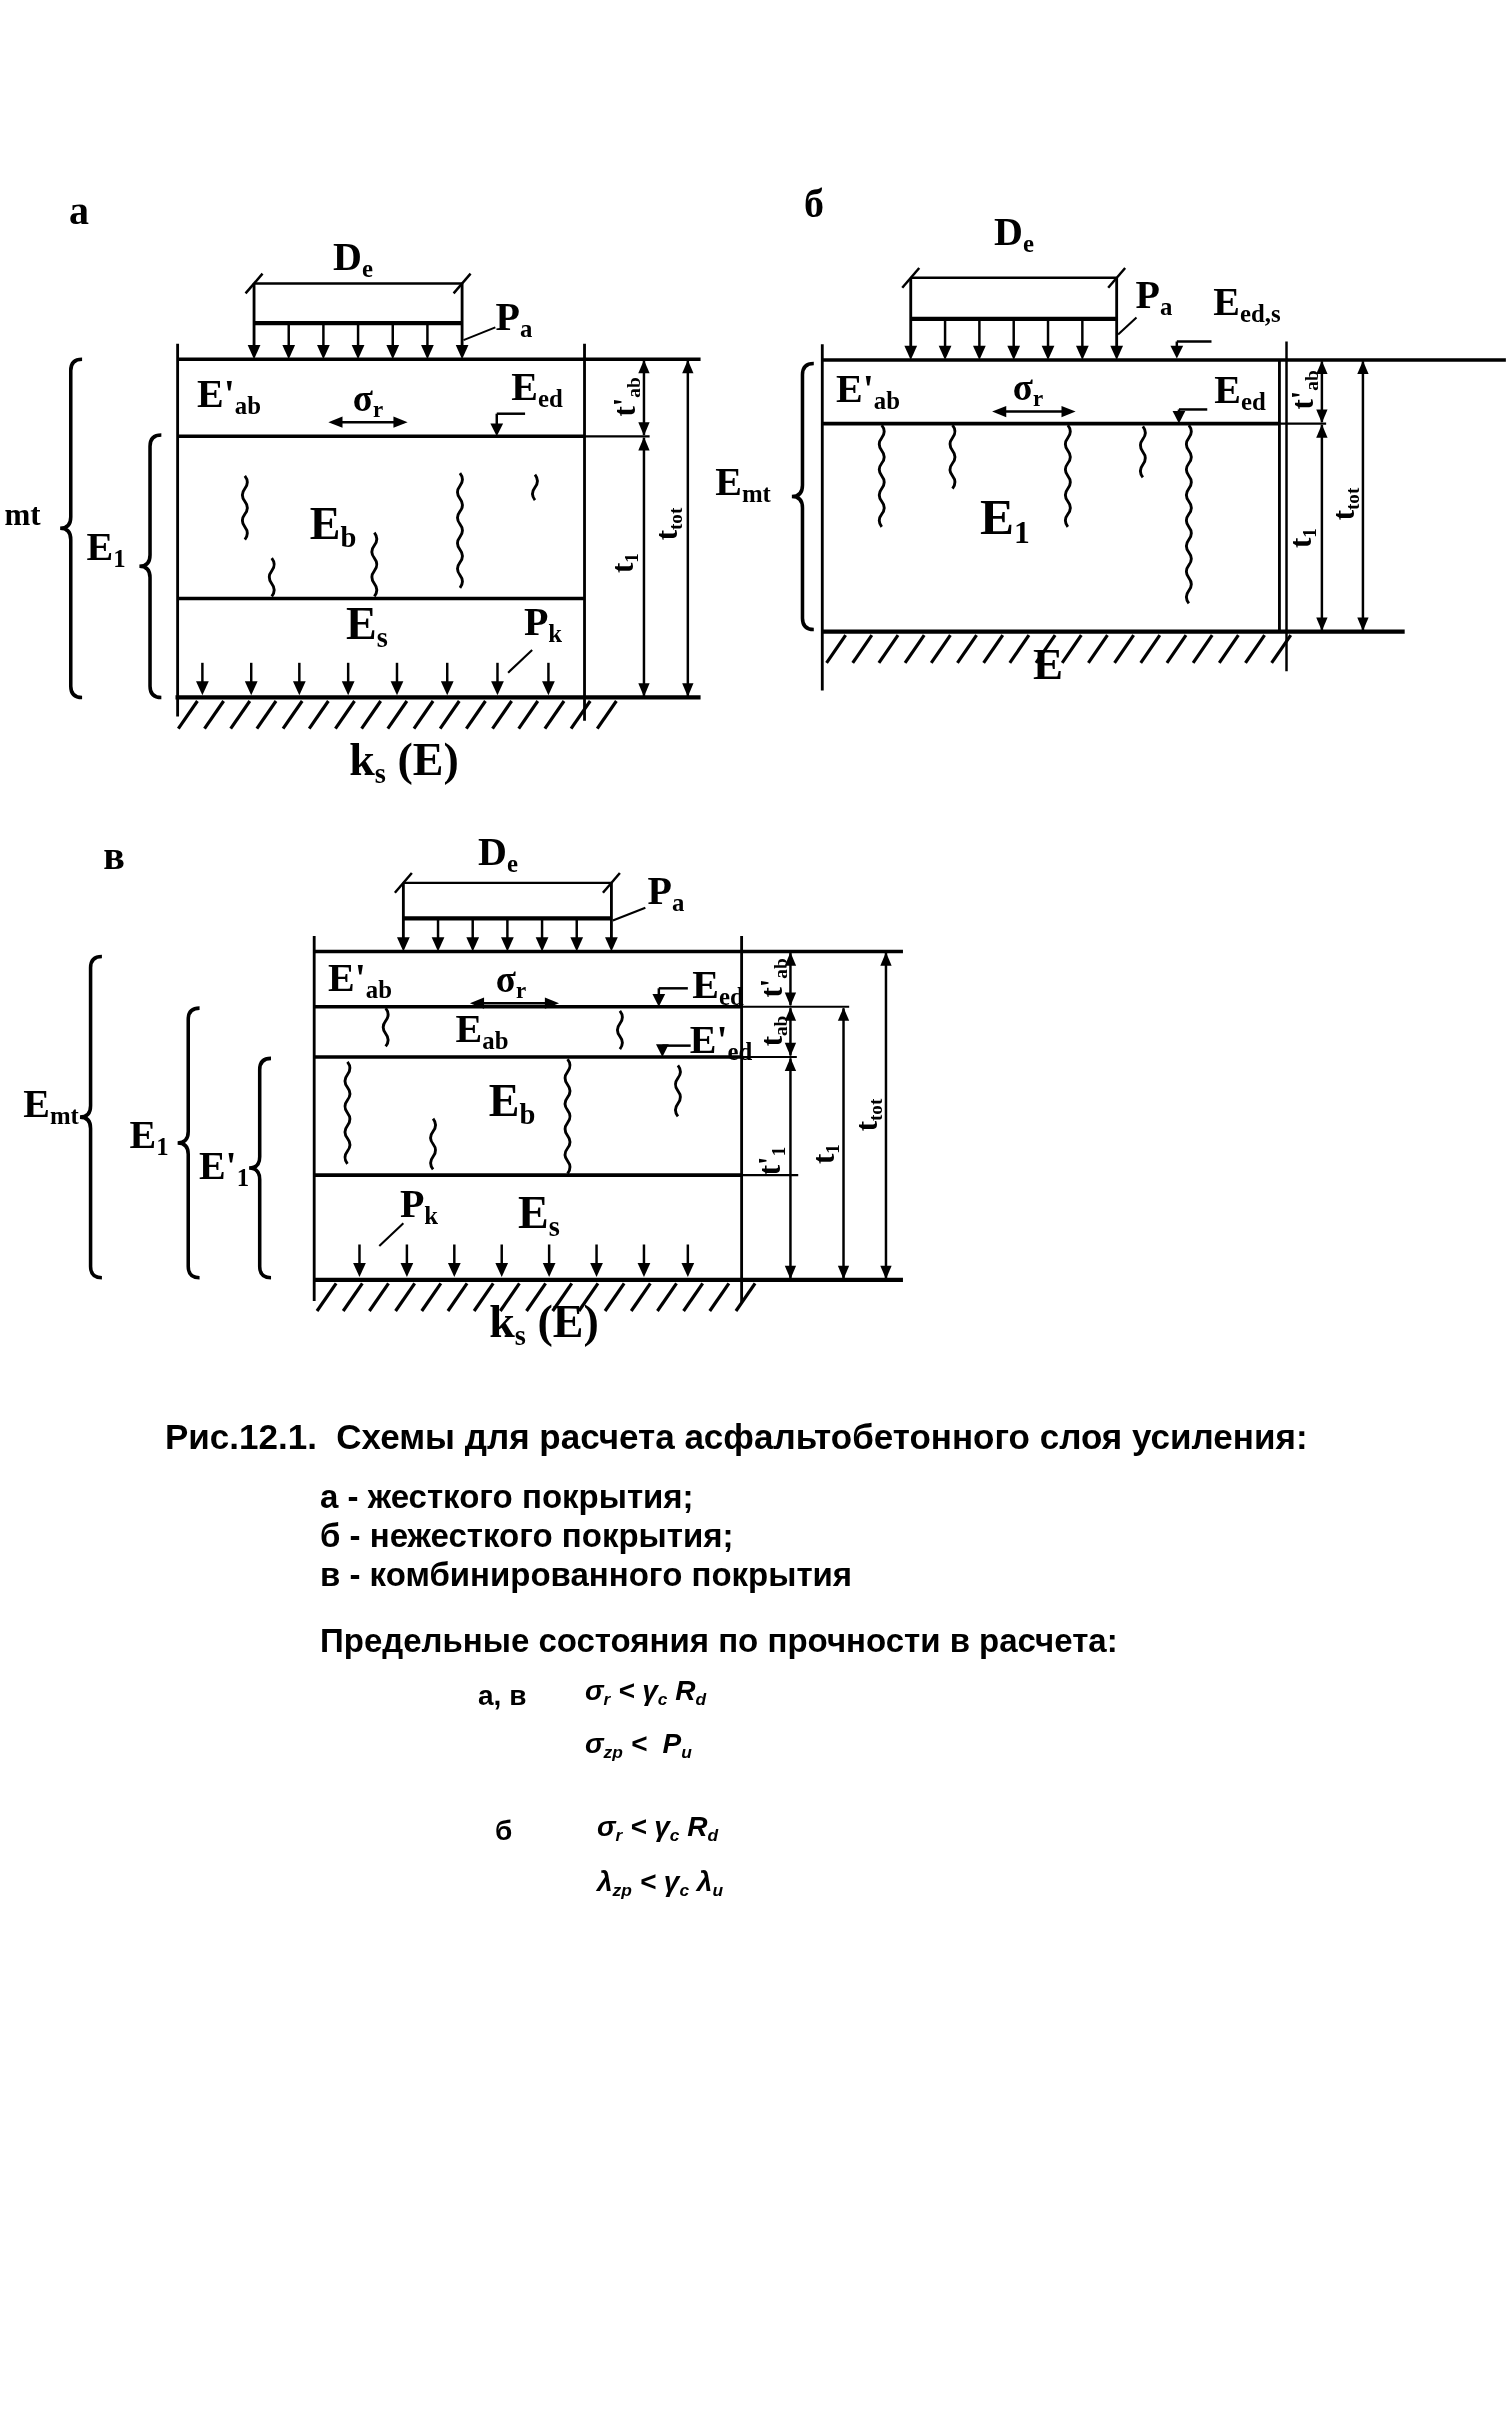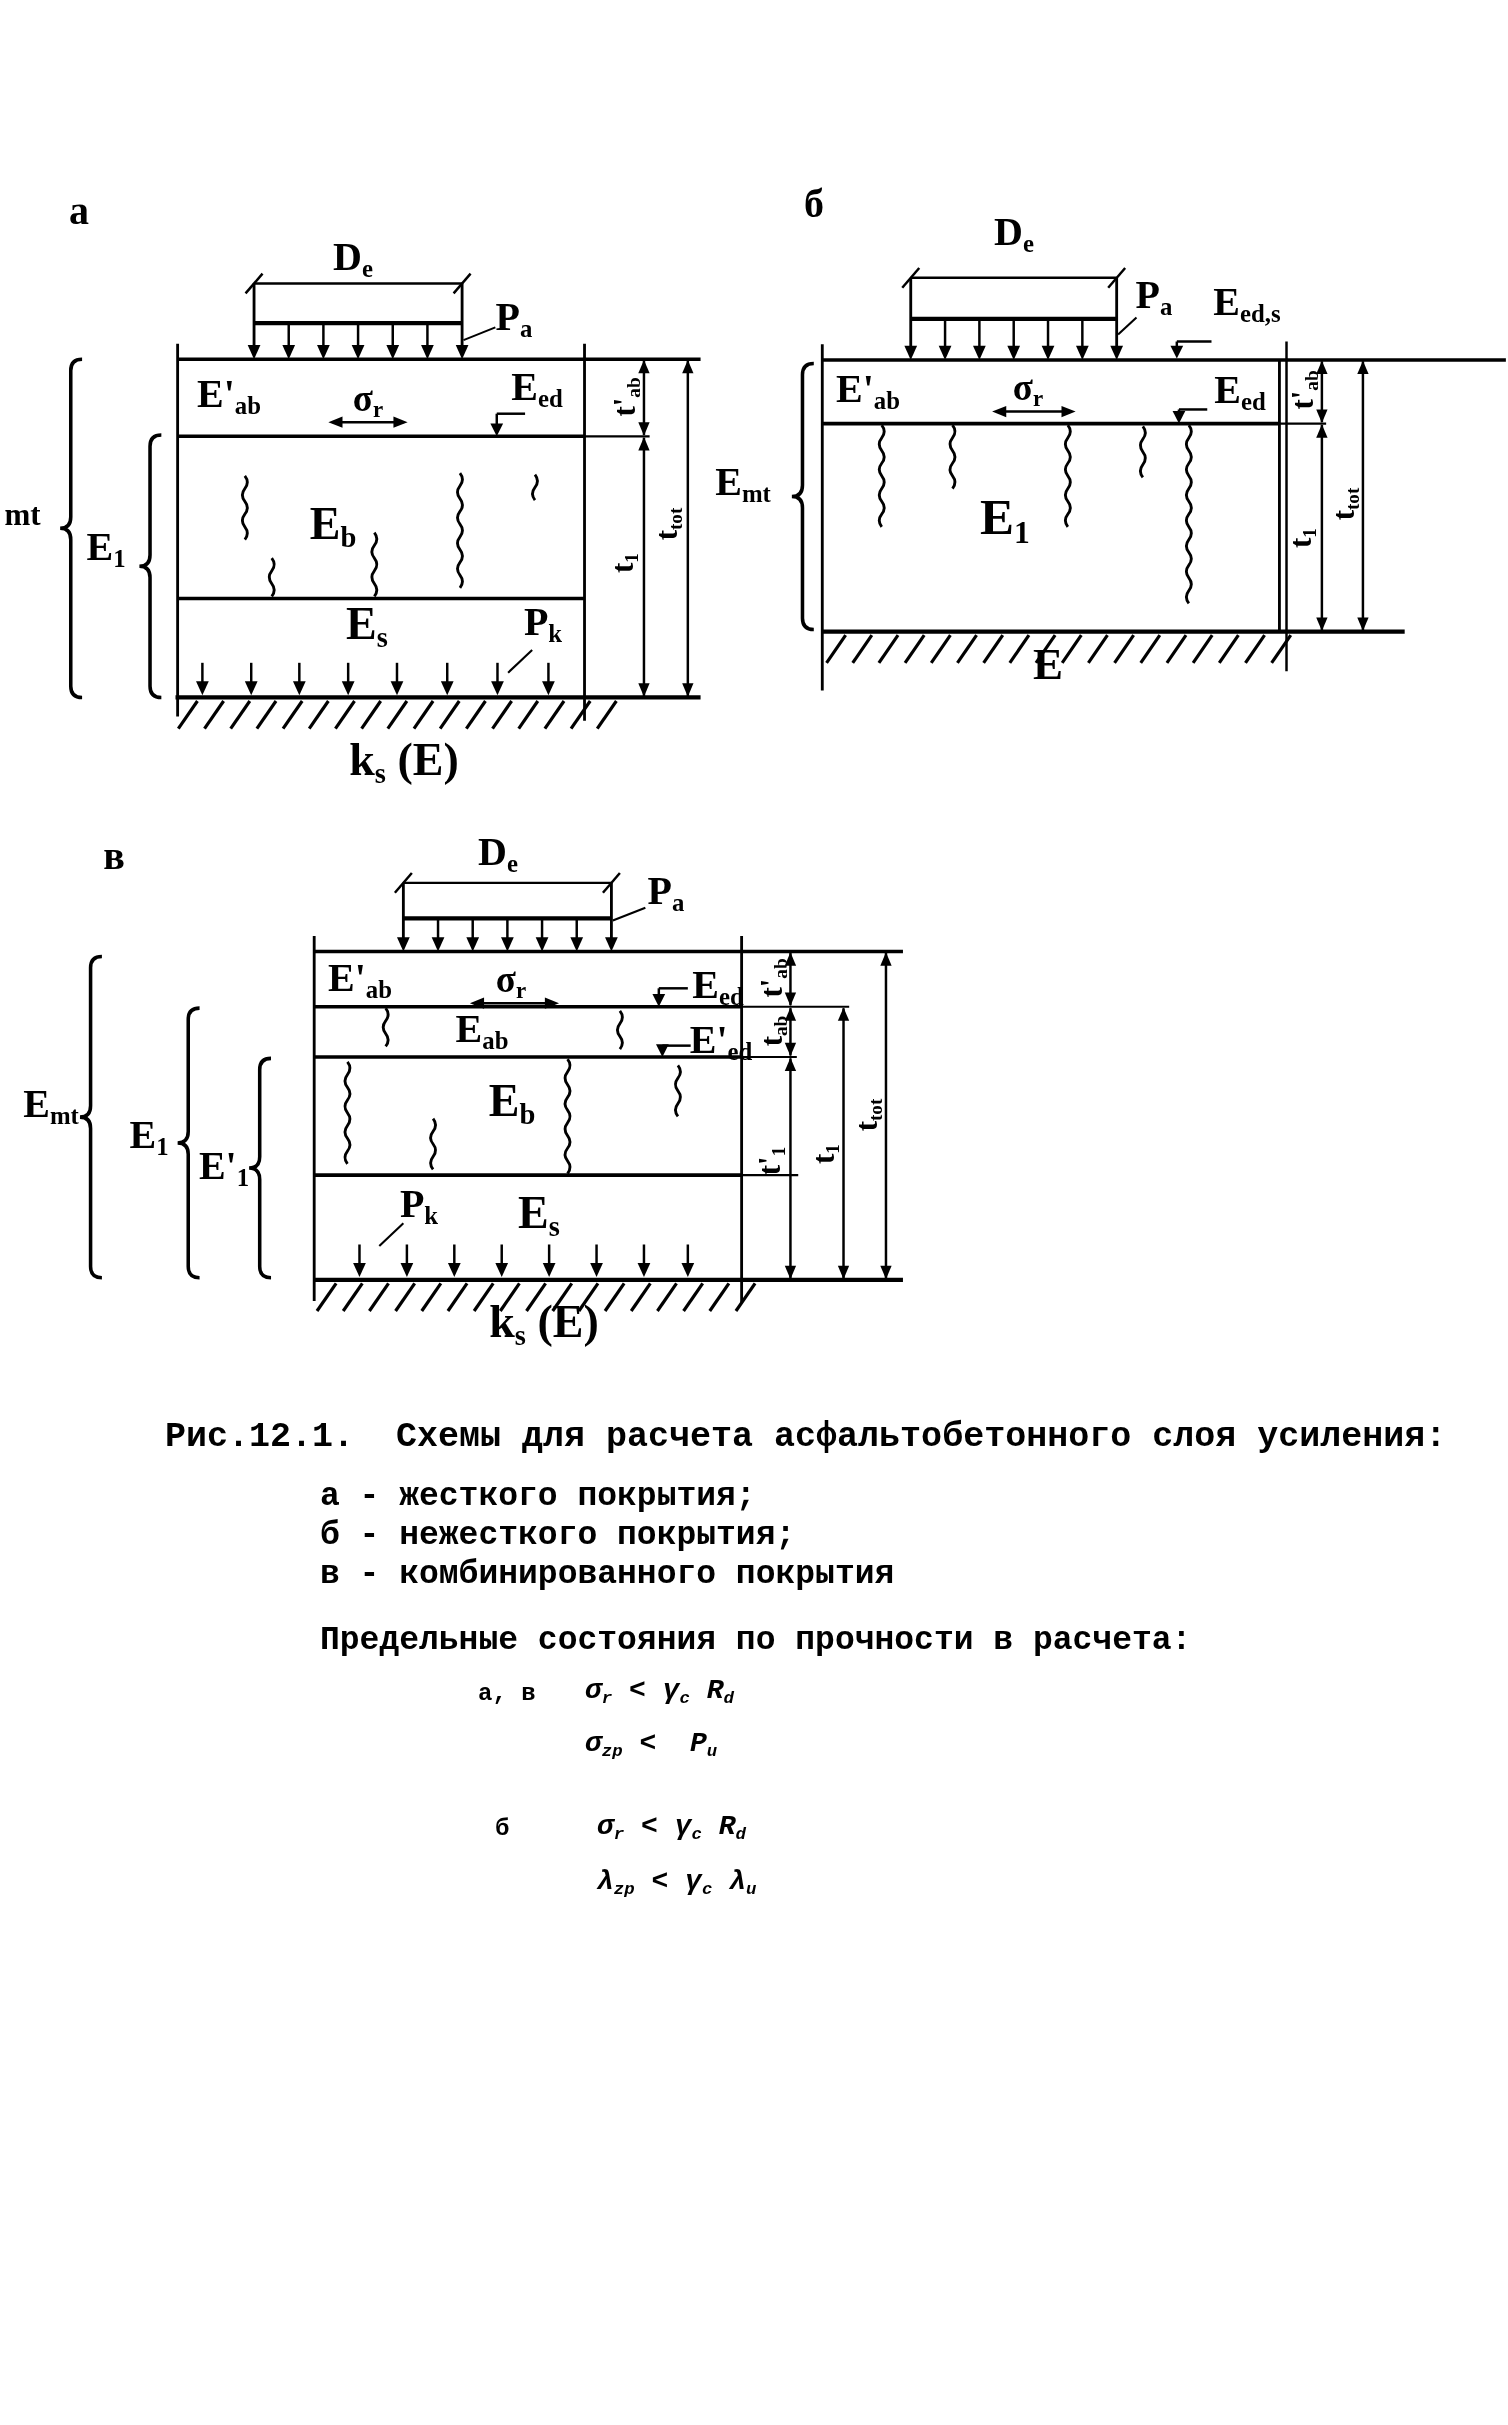--- a/index.html
+++ b/index.html
@@ -4,25 +4,25 @@
 <style>
   html,body{margin:0;padding:0;}
   body{width:1508px;height:2426px;position:relative;background:#ffffff;overflow:hidden;}
   #geo{position:absolute;left:0;top:0;}
   .lbl{position:absolute;font-family:"Liberation Serif","DejaVu Serif",serif;font-weight:bold;color:#000;
        white-space:nowrap;line-height:1;transform:translate(-50%,-50%);}
   .rot{transform:translate(-50%,-50%) rotate(-90deg);}
   .s44{font-size:31px}.s52{font-size:37px}.s56{font-size:40px}
   .s60{font-size:46px}.s64{font-size:45px}.s72{font-size:51px}
   .sub{font-size:62%;vertical-align:-0.28em;}
-  .txt{position:absolute;font-family:Liberation Mono, monospace;font-weight:bold;color:#000;
+  .txt{position:absolute;font-family:Liberation Sans, sans-serif;font-weight:bold;color:#000;
        white-space:pre;line-height:1.15;}
   .cap{font-size:35px;}
   .item{font-size:33px;}
-  .fsch{font-size:24px;}
+  .fsch{font-size:28px;}
   .formula{font-size:28px;font-style:italic;}
 </style>
 </head>
 <body>
 
 <svg id="geo" width="1508" height="2426" viewBox="0 0 2131 3427">
     <line x1="251" y1="507" x2="990" y2="507" stroke="#000" stroke-width="5"></line>
     <line x1="251" y1="616" x2="826" y2="616" stroke="#000" stroke-width="5"></line>
     <line x1="826" y1="616" x2="918" y2="616" stroke="#000" stroke-width="3"></line>
     <line x1="251" y1="845" x2="826" y2="845" stroke="#000" stroke-width="5"></line>

